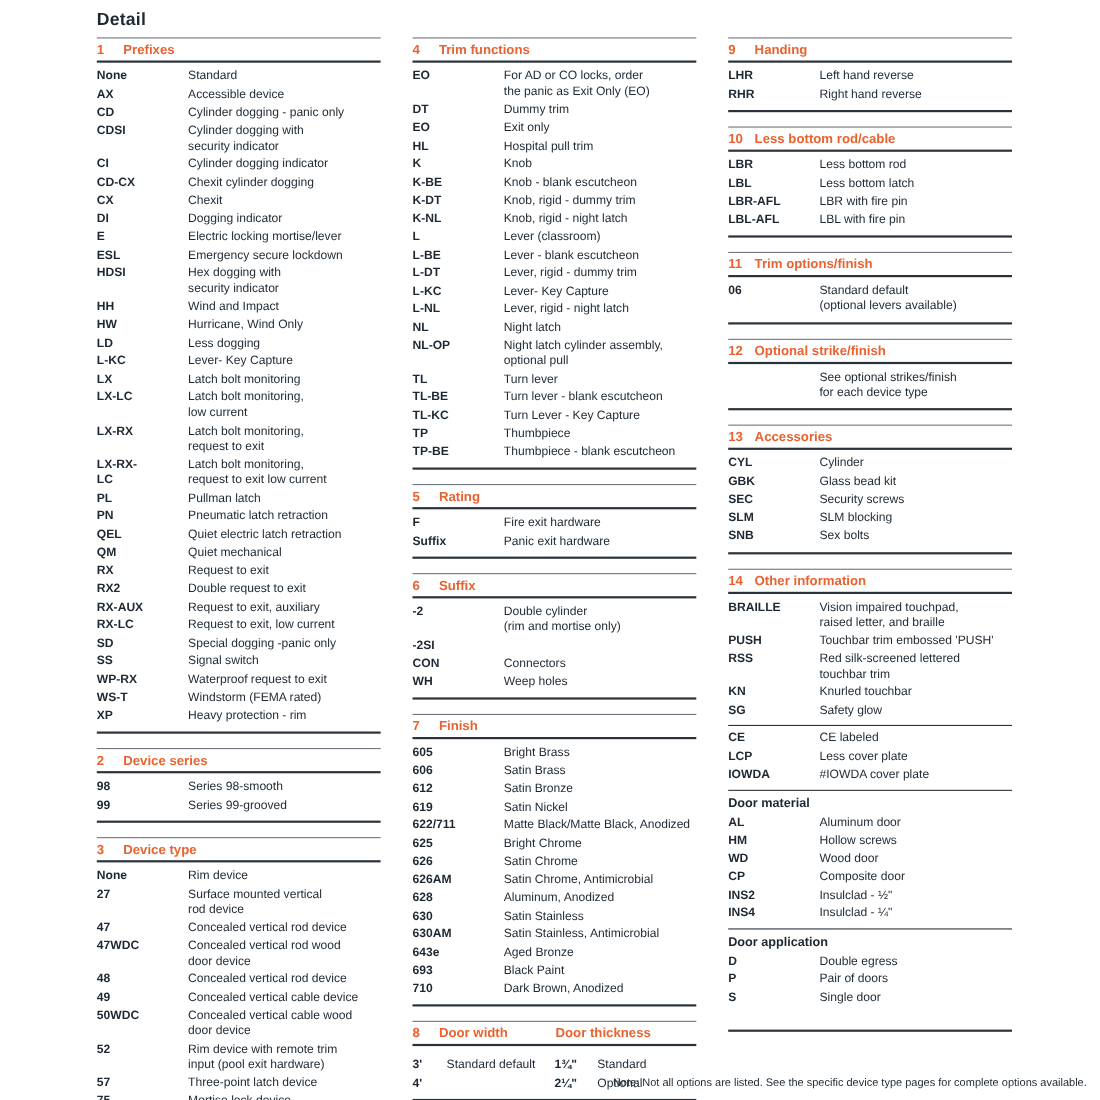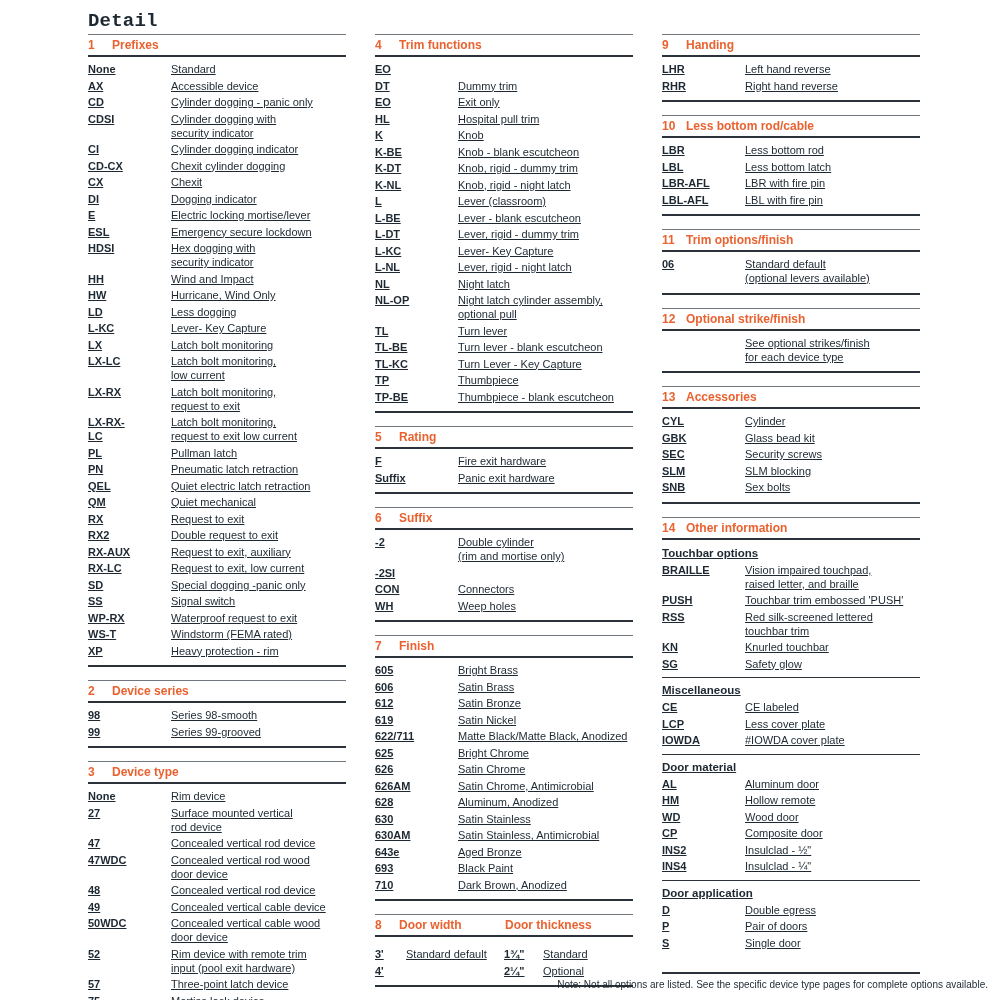--- a/index.html
+++ b/index.html
@@ -2,37 +2,36 @@
 <html><head>
 <meta charset="utf-8">
 <style>
   html,body { margin:0; padding:0; }
   .page {
     position:relative; width:1000px; height:1000px; background:#ffffff;
     font-family:"Liberation Sans", sans-serif; color:var(--text,#1D2832);
     overflow:hidden;
   }
   .page-title {
-    position:absolute; left:88px; top:10px; font-size:19px; font-weight:bold;
+    position:absolute; left:88px; top:10px; font-size:16px; font-weight:bold;
     letter-spacing:0.2px;
-    font-family:Liberation Mono, monospace;
   }
   .content { position:absolute; left:88px; top:34px; display:flex; gap:29px; }
   .col { width:258px; }
   .section { margin-bottom:13px; border-bottom:2px solid var(--rule-dark,#2B3239); padding-bottom:5px; }
   .sec-header {
     display:flex; align-items:baseline;
     border-top:1px solid var(--rule-light,#70767D);
     border-bottom:2px solid var(--rule-dark,#2B3239);
     padding:3px 0 3px 0; color:var(--accent,#E9622F);
     font-weight:bold; font-size:12px;
   }
   .sec-num { min-width:24px; }
   .sec-title2 { margin-left:auto; width:128px; }
-  .rows { padding-top:5px;text-decoration:underline; }
+  .rows { padding-top:5px; }
   .row { display:flex; margin-bottom:2.5px; font-size:11px; line-height:14px; }
   .code { font-weight:bold; min-width:78px; padding-right:5px; white-space:pre-line; }
   .desc { flex:1; white-space:pre-line; }
   .dual-body { display:flex; padding-top:5px; }
   .sub { flex:1; }
   .sub .row { margin-bottom:2.5px; }
   .sub-left .code { min-width:26px; }
   .sub-right .code { min-width:34px; }
   .group { border-bottom:1.5px solid var(--rule-dark,#2B3239); padding-bottom:4px; margin-bottom:4px; }
   .group:last-child { border-bottom:none; padding-bottom:0; margin-bottom:18px; }
@@ -263,20 +262,22 @@
       </div>
     <div class="col">
         <div class="section section-4">
           <div class="sec-header">
             <span class="sec-num">4</span>
             <span class="sec-title">Trim functions</span>
           </div>
           <div class="rows">
             <div class="row">
               <span class="code">EO</span>
+              <span class="desc">For AD or CO locks, order
+the panic as Exit Only (EO)</span>
             </div>
             <div class="row">
               <span class="code">DT</span>
               <span class="desc">Dummy trim</span>
             </div>
             <div class="row">
               <span class="code">EO</span>
               <span class="desc">Exit only</span>
             </div>
             <div class="row">
@@ -579,21 +580,20 @@
             </div>
           </div>
         </div>
         <div class="section section-14">
           <div class="sec-header">
             <span class="sec-num">14</span>
             <span class="sec-title">Other information</span>
           </div>
           <div class="rows">
             <div class="group">
-              <div class="group-label">Touchbar options</div>
               <div class="">
                 <div class="row">
                   <span class="code">BRAILLE</span>
                   <span class="desc">Vision impaired touchpad,
 raised letter, and braille</span>
                 </div>
                 <div class="row">
                   <span class="code">PUSH</span>
                   <span class="desc">Touchbar trim embossed 'PUSH'</span>
                 </div>
@@ -606,21 +606,20 @@
                   <span class="code">KN</span>
                   <span class="desc">Knurled touchbar</span>
                 </div>
                 <div class="row">
                   <span class="code">SG</span>
                   <span class="desc">Safety glow</span>
                 </div>
               </div>
             </div>
             <div class="group">
-              <div class="group-label">Miscellaneous</div>
               <div class="">
                 <div class="row">
                   <span class="code">CE</span>
                   <span class="desc">CE labeled</span>
                 </div>
                 <div class="row">
                   <span class="code">LCP</span>
                   <span class="desc">Less cover plate</span>
                 </div>
                 <div class="row">
@@ -631,21 +630,21 @@
             </div>
             <div class="group">
               <div class="group-label">Door material</div>
               <div class="">
                 <div class="row">
                   <span class="code">AL</span>
                   <span class="desc">Aluminum door</span>
                 </div>
                 <div class="row">
                   <span class="code">HM</span>
-                  <span class="desc">Hollow remote</span>
+                  <span class="desc">Hollow screws</span>
                 </div>
                 <div class="row">
                   <span class="code">WD</span>
                   <span class="desc">Wood door</span>
                 </div>
                 <div class="row">
                   <span class="code">CP</span>
                   <span class="desc">Composite door</span>
                 </div>
                 <div class="row">

